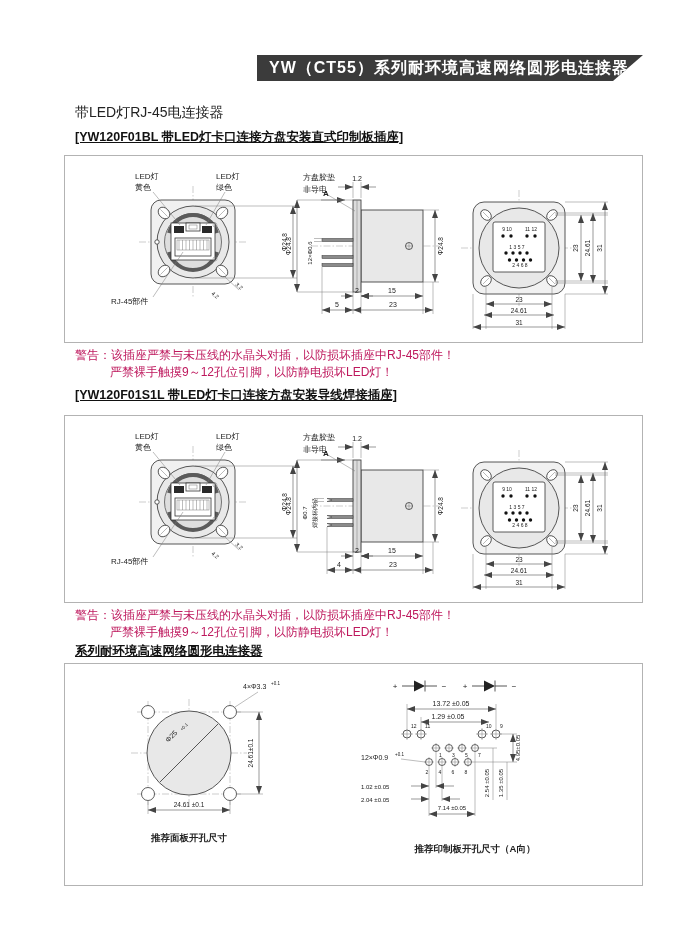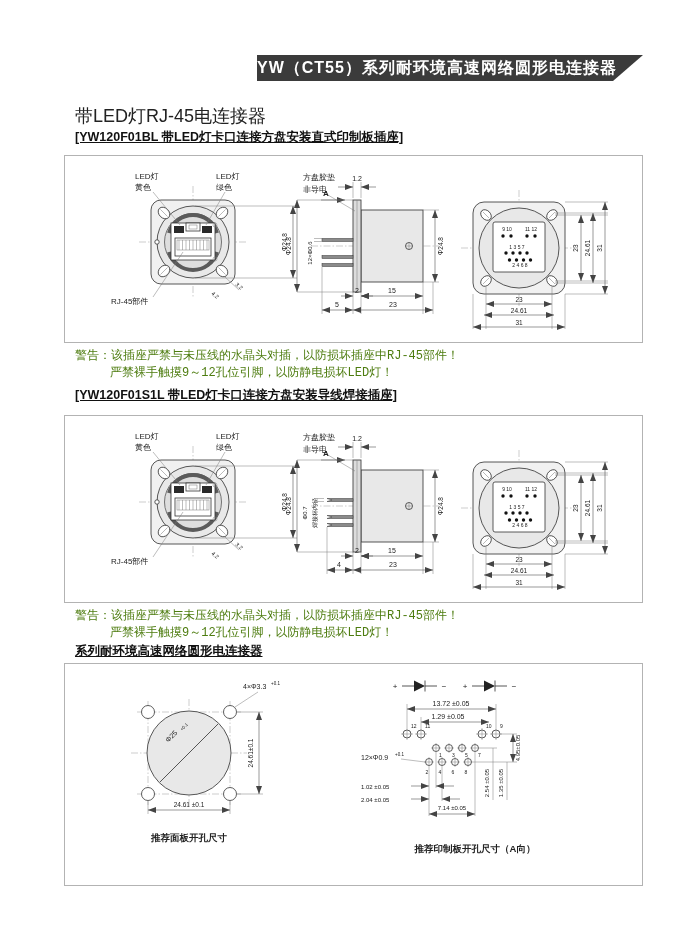--- a/index.html
+++ b/index.html
@@ -8,25 +8,25 @@
     font-family:"Liberation Sans","DejaVu Sans",sans-serif;color:#1a1a1a;
     overflow:hidden;
   }
   .banner{
     position:absolute;left:257px;top:55px;width:386px;height:26px;
     background:#3b3b3b;
     clip-path:polygon(0 0,100% 0,calc(100% - 30px) 100%,0 100%);
   }
   .banner span{
     display:block;color:#ffffff;font-weight:bold;font-size:16px;
-    line-height:26px;letter-spacing:1px;white-space:nowrap;
+    line-height:26px;padding-left:12px;letter-spacing:1px;white-space:nowrap;
   }
-  .h-section{position:absolute;left:75px;top:104px;font-size:18px;color:#222;}
+  .h-section{position:absolute;left:75px;top:104px;font-size:14px;color:#222;}
   .h-sub{position:absolute;left:75px;font-size:12.5px;font-weight:bold;color:#111;white-space:nowrap;text-decoration:underline;}
-  .warn{position:absolute;left:75px;font-size:12px;font-family:Liberation Mono, monospace;color:#4d7c0f;white-space:nowrap;}
+  .warn{position:absolute;left:75px;font-size:12px;font-family:Liberation Sans, sans-serif;color:#be185d;white-space:nowrap;}
   .warn.indent{left:110px;}
   .figbox{position:absolute;left:64px;width:577px;border:1px solid #b3b3b3;background:#fff;}
   svg{display:block;}
   svg text{font-family:"Liberation Sans","DejaVu Sans",sans-serif;fill:#222;}
   .t8{font-size:8px;} .t7{font-size:7px;} .t65{font-size:6.5px;} .t6{font-size:6px;}
   .t55{font-size:5.5px;} .t5{font-size:5px;} .t45{font-size:4.5px;}
   .cap{font-size:9.5px;font-weight:bold;}
   .ln{stroke:#444;stroke-width:.9;fill:none;}
   .tn{stroke:#7a7a7a;stroke-width:.5;fill:none;}
   .dm{stroke:#555;stroke-width:.6;fill:none;}

